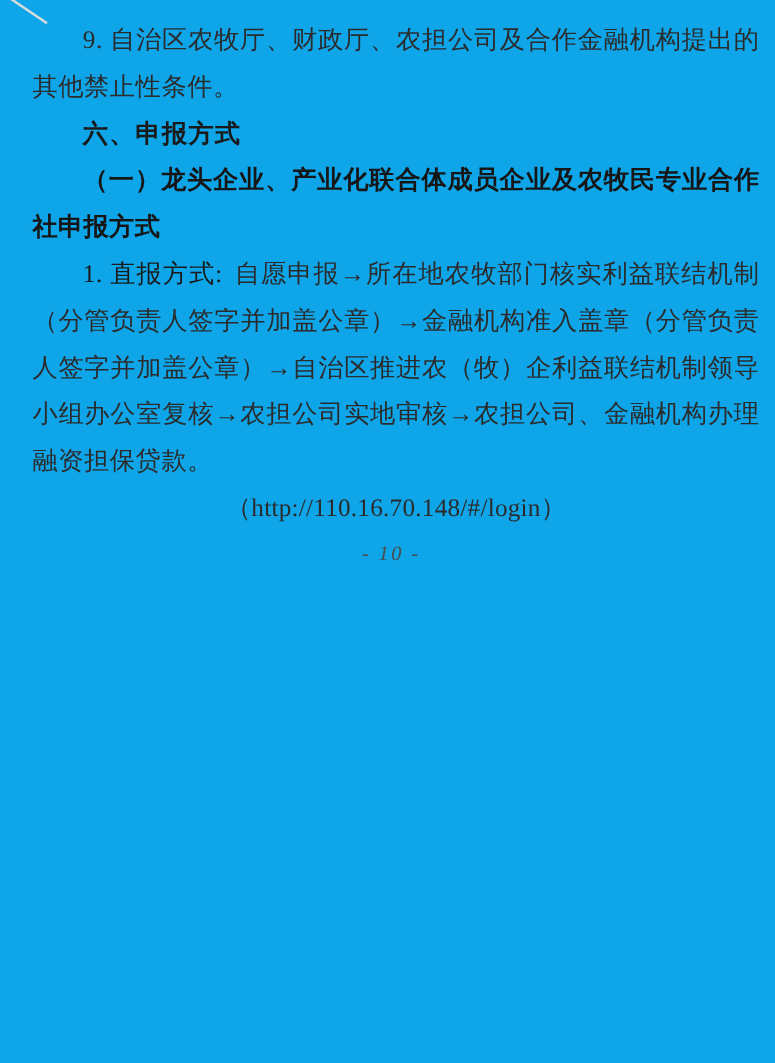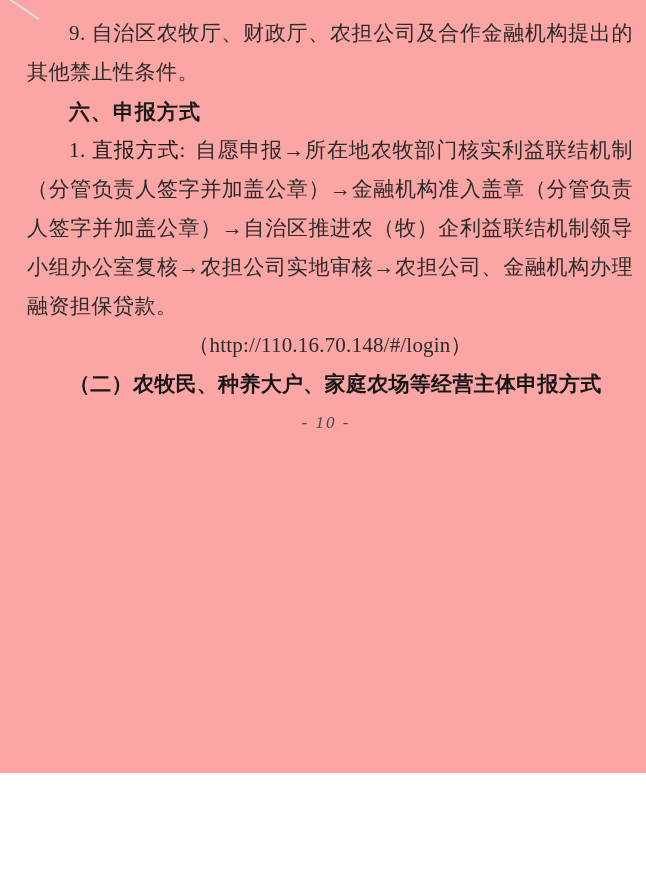--- a/index.html
+++ b/index.html
@@ -3,23 +3,23 @@
 <meta charset="utf-8">
 <style>
   html, body {
     margin: 0;
     padding: 0;
     background: #ffffff;
   }
   .page {
     position: relative;
     width: 646px;
-    height: 773px;
+    height: 886px;
     box-sizing: border-box;
-    background: #fca5a5;
+    background: #0ea5e9;
     padding: 14px 13px 0 27px;
     overflow: hidden;
     font-family: "Liberation Serif", "DejaVu Serif", serif;
     color: #2b2b2b;
   }
   .scan-artifact {
     position: absolute;
     top: -4px;
     left: -34px;
     width: 80px;
@@ -88,26 +88,26 @@
 <body>
 
 <div class="page">
 
   <div class="scan-artifact"></div>
 
   <p class="body-para indent">9. 自治区农牧厅、财政厅、农担公司及合作金融机构提出的其他禁止性条件。</p>
 
   <h2 class="heading-hei">六、申报方式</h2>
 
+  <h3 class="heading-kai">（一）龙头企业、产业化联合体成员企业及农牧民专业合作社申报方式</h3>
 
   <p class="body-para indent">
     <span class="lead-bold">1. 直报方式:</span><span>自愿申报→所在地农牧部门核实利益联结机制（分管负责人签字并加盖公章）→金融机构准入盖章（分管负责人签字并加盖公章）→自治区推进农（牧）企利益联结机制领导小组办公室复核→农担公司实地审核→农担公司、金融机构办理融资担保贷款。</span>
   </p>
 
 
   <p class="body-para url-line">（http://110.16.70.148/#/login）</p>
 
-  <h3 class="heading-kai">（二）农牧民、种养大户、家庭农场等经营主体申报方式</h3>
 
 
   <p class="page-footer">- 10 -</p>
 
 </div>
 
 </body></html>

